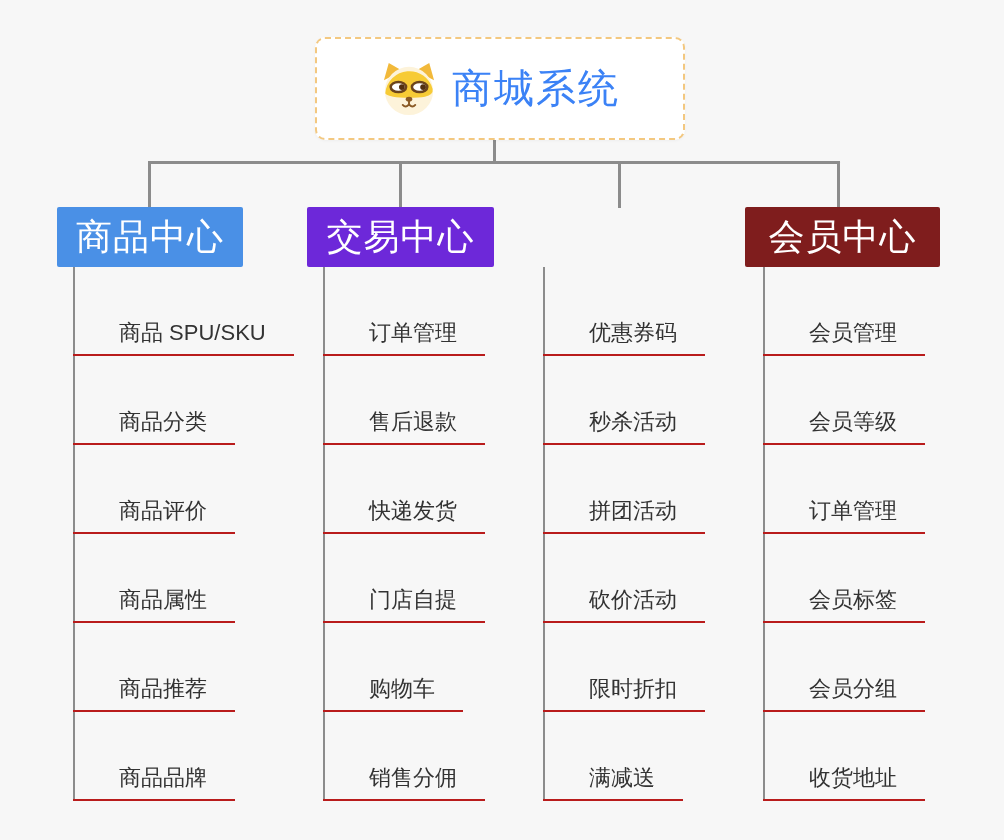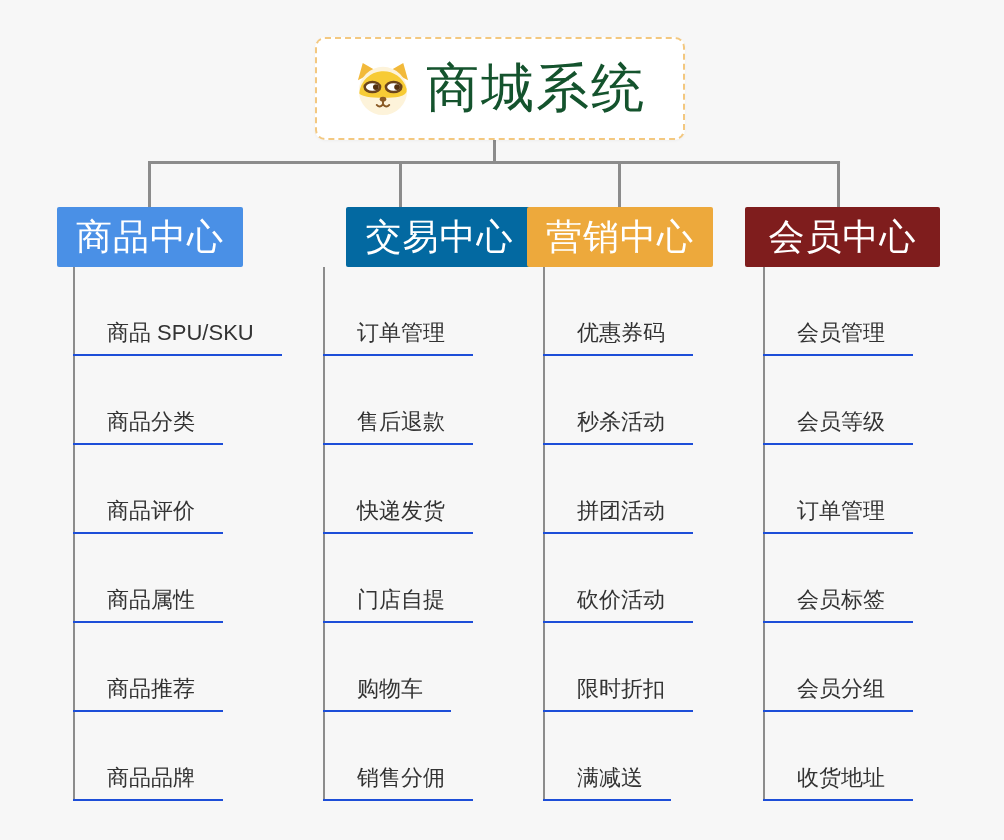--- a/index.html
+++ b/index.html
@@ -24,45 +24,45 @@
   
   .root-node {
     position: absolute; left: 315px; top: 37px; width: 370px; height: 103px;
     box-sizing: border-box;
     background: #ffffff;
     border: 2px dashed #f3c880;
     border-radius: 10px;
     display: flex; align-items: center; justify-content: center; gap: 14px;
     box-shadow: 0 1px 3px rgba(0,0,0,0.04);
   }
-  .root-title { font-size: 53px; color: #14532d; letter-spacing: 2px; }
+  .root-title { font-size: 40px; color: #3b82f6; letter-spacing: 2px; }
   
   .branch {
     position: absolute; top: 207px; height: 60px;
     border-radius: 2px;
     color: #ffffff; font-size: 36px; letter-spacing: 1px;
     display: flex; align-items: center; justify-content: center;
   }
   .b0 { left: 57px;  width: 186px; background: #4a90e6; }
-  .b1 { left: 307px; width: 187px; background: #0369a1; margin-left: 39px; }
+  .b1 { left: 307px; width: 187px; background: #6d28d9; }
   .b2 { left: 527px; width: 186px; background: #eda93c; }
   .b3 { left: 745px; width: 195px; background: #7f1d1d; }
   
   .spine { position: absolute; top: 267px; width: 2px; height: 534px; background: #8c8c8c; }
   .sp0 { left: 73px; }
   .sp1 { left: 323px; }
   .sp2 { left: 543px; }
   .sp3 { left: 763px; }
   
   .item {
     position: absolute;
     white-space: nowrap;
     font-size: 22px; line-height: 26px; color: #333333;
-    padding: 0 28px 8px 34px;
-    border-bottom: 2px solid #1d4ed8;
+    padding: 0 28px 8px 46px;
+    border-bottom: 2px solid #b91c1c;
   }
   .c0 { left: 73px; }
   .c1 { left: 323px; }
   .c2 { left: 543px; }
   .c3 { left: 763px; }
   .r0 { top: 320px; }
   .r1 { top: 409px; }
   .r2 { top: 498px; }
   .r3 { top: 587px; }
   .r4 { top: 676px; }
@@ -91,21 +91,20 @@
       <ellipse cx="41" cy="26" rx="8" ry="5.2" fill="#ffffff" stroke="#6b441c" stroke-width="2.6"></ellipse>
       <circle cx="44.6" cy="26" r="3" fill="#53300f"></circle>
       <ellipse cx="30" cy="38.5" rx="3.4" ry="2.4" fill="#8a5a25"></ellipse>
       <path d="M30,40 v3.5 M23.5,44.5 q3.2,3.6 6.5,-0.5 q3.3,4.1 6.5,0.5" stroke="#8a5a25" fill="none" stroke-width="2" stroke-linecap="round"></path>
     </svg>
     <span class="root-title">商城系统</span>
   </div>
 
   <div class="branch b0">商品中心</div>
   <div class="branch b1">交易中心</div>
-  <div class="branch b2">营销中心</div>
   <div class="branch b3">会员中心</div>
 
   <div class="spine sp0"></div>
   <div class="spine sp1"></div>
   <div class="spine sp2"></div>
   <div class="spine sp3"></div>
 
   <div class="item c0 r0">商品 SPU/SKU</div>
   <div class="item c0 r1">商品分类</div>
   <div class="item c0 r3">商品属性</div>

